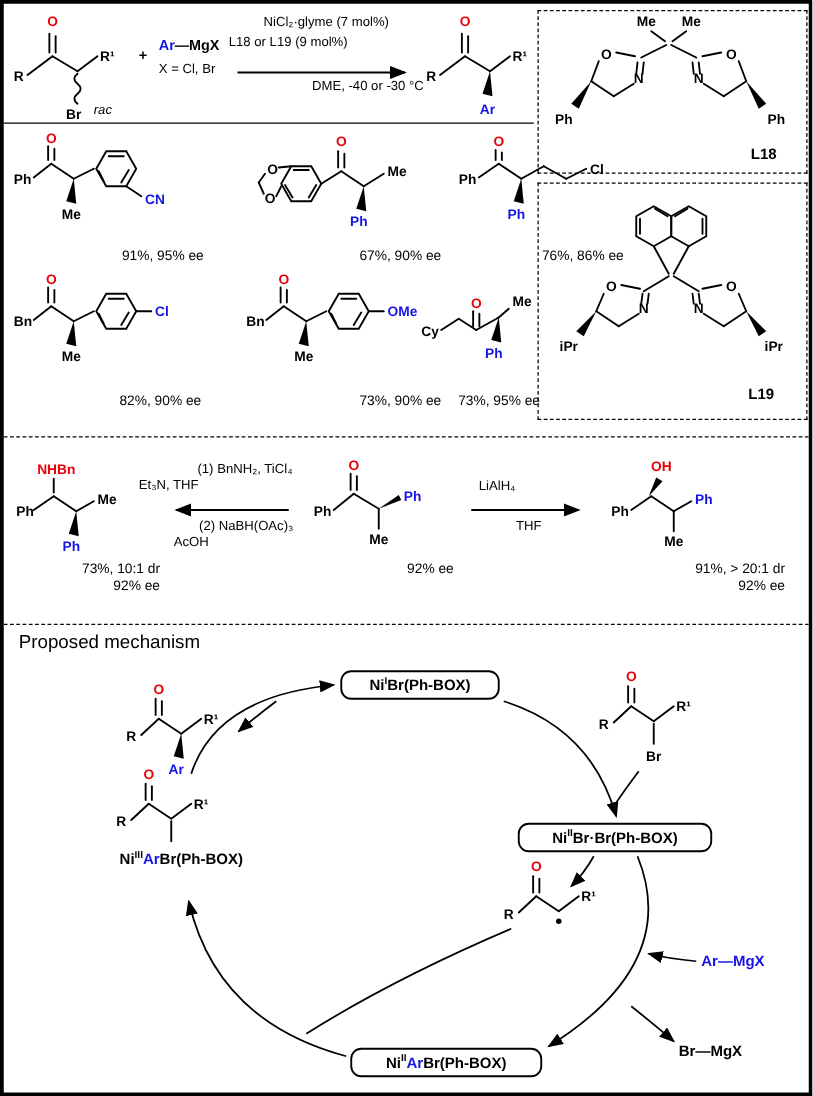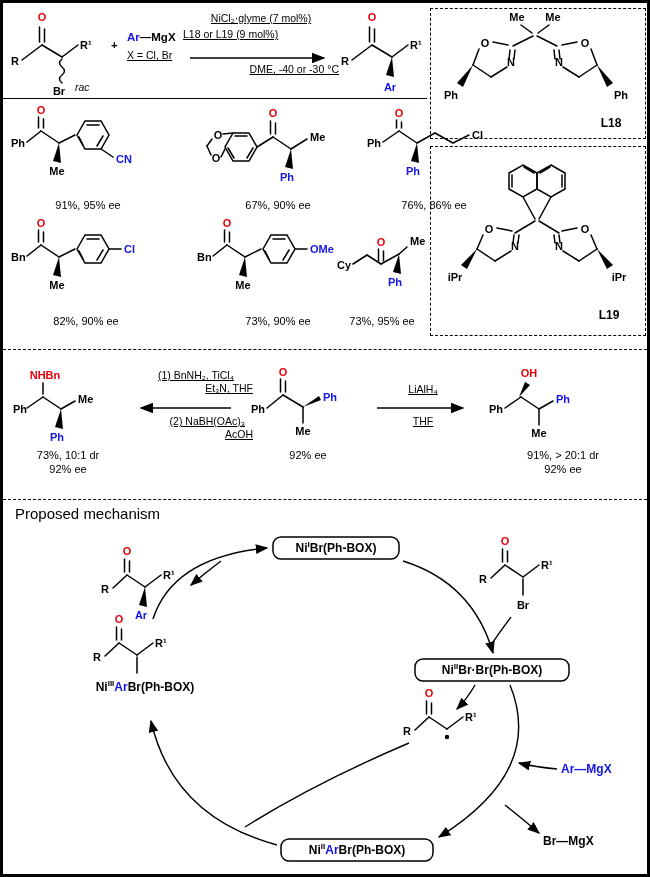--- a/index.html
+++ b/index.html
@@ -1,23 +1,23 @@
 <!DOCTYPE html>
 <html style="--red: #e60008; --blue: #1414e6;"><head>
 <meta charset="utf-8">
 <style>
   :root { --red:#e60008; --blue:#1414e6; }
   html,body { margin:0; padding:0; background:#fff; }
   .canvas { position:relative; width:650px; height:877px; background:#fff;
             border:3px solid #000; box-sizing:border-box; overflow:hidden;
             font-family:"Liberation Sans",sans-serif; color:#000; }
   .abs { position:absolute; }
-  .txt { font-size:10.5px; white-space:nowrap;text-decoration:underline; }
+  .txt { font-size:10.5px; white-space:nowrap; }
   .rg { font-size:11.5px; font-weight:bold; }
-  .yield { font-size:11px; text-align:center; white-space:nowrap; }
+  .yield { font-size:11px; text-align:right; white-space:nowrap; }
   .title { font-size:15px; }
   .c-blue { color:var(--blue); }
   .dashbox { position:absolute; border:1.6px dashed #000; box-sizing:border-box; }
   .divider-solid { position:absolute; border-top:1.6px solid #000; height:0; }
   .divider-dash { position:absolute; border-top:1.4px dashed #000; height:0; }
   svg { overflow:visible; }
   g.bonds { stroke:#000; stroke-width:1.5; fill:none; stroke-linecap:round; }
   .wedge { fill:#000; stroke:none; }
   text { stroke:none; fill:#000; font-family:"Liberation Sans",sans-serif; }
   .atom { font-size:11px; font-weight:bold; }
@@ -298,44 +298,44 @@
     <polygon class="wedge" points="50,46 44,64 52,66"></polygon>
     <text class="atom red" x="34" y="16" text-anchor="middle">NHBn</text>
     <text class="atom" x="2" y="50">Ph</text>
     <text class="atom" x="67" y="40">Me</text>
     <text class="atom blue" x="46" y="78" text-anchor="middle">Ph</text>
   </svg>
   <div class="abs yield" style="left:5px;top:446px;width:120px">73%, 10:1 dr</div>
   <div class="abs yield" style="left:5px;top:460px;width:120px">92% ee</div>
 
   <div class="abs txt" style="left:107px;top:366px;width:124px;text-align:right">(1) BnNH₂, TiCl₄</div>
-  <div class="abs txt" style="left:126px;top:379px;width:124px;text-align:right">Et₃N, THF</div>
+  <div class="abs txt" style="left:108px;top:379px;width:124px;text-align:left">Et₃N, THF</div>
   <svg class="abs" style="left:130px;top:396px" width="100" height="18">
     <line class="arrowline" x1="98" y1="9" x2="8" y2="9" marker-end="url(#ah)"></line>
   </svg>
-  <div class="abs txt" style="left:118px;top:412px;width:124px;text-align:right">(2) NaBH(OAc)₃</div>
-  <div class="abs txt" style="left:126px;top:425px;width:124px;text-align:right">AcOH</div>
+  <div class="abs txt" style="left:132px;top:412px;width:124px;text-align:center">(2) NaBH(OAc)₃</div>
+  <div class="abs txt" style="left:136px;top:425px;width:124px;text-align:left">AcOH</div>
 
   <svg class="abs" style="left:246px;top:360px" width="118" height="92" viewBox="0 0 118 92">
     <g class="bonds">
       <line x1="18" y1="45" x2="34" y2="32"></line>
       <line x1="31.5" y1="29" x2="31.5" y2="16"></line>
       <line x1="36.5" y1="29" x2="36.5" y2="18"></line>
       <line x1="34" y1="32" x2="54" y2="44"></line>
       <line x1="54" y1="44" x2="54" y2="60"></line>
     </g>
     <polygon class="wedge" points="54,44 70,33 72,37"></polygon>
     <text class="atom" x="2" y="50">Ph</text>
     <text class="atom red" x="34" y="13" text-anchor="middle">O</text>
     <text class="atom blue" x="74" y="38">Ph</text>
     <text class="atom" x="54" y="72" text-anchor="middle">Me</text>
   </svg>
   <div class="abs yield" style="left:250px;top:446px;width:110px">92% ee</div>
 
-  <div class="abs txt" style="left:380px;top:380px;width:80px;text-align:center">LiAlH₄</div>
+  <div class="abs txt" style="left:380px;top:380px;width:80px;text-align:left">LiAlH₄</div>
   <svg class="abs" style="left:372px;top:396px" width="96" height="18">
     <line class="arrowline" x1="2" y1="9" x2="88" y2="9" marker-end="url(#ah)"></line>
   </svg>
   <div class="abs txt" style="left:380px;top:412px;width:80px;text-align:center">THF</div>
 
   <svg class="abs" style="left:484px;top:360px" width="130" height="92" viewBox="0 0 130 92">
     <g class="bonds">
       <line x1="18" y1="45" x2="34" y2="34"></line>
       <line x1="34" y1="34" x2="52" y2="46"></line>
       <line x1="52" y1="46" x2="66" y2="38"></line>

